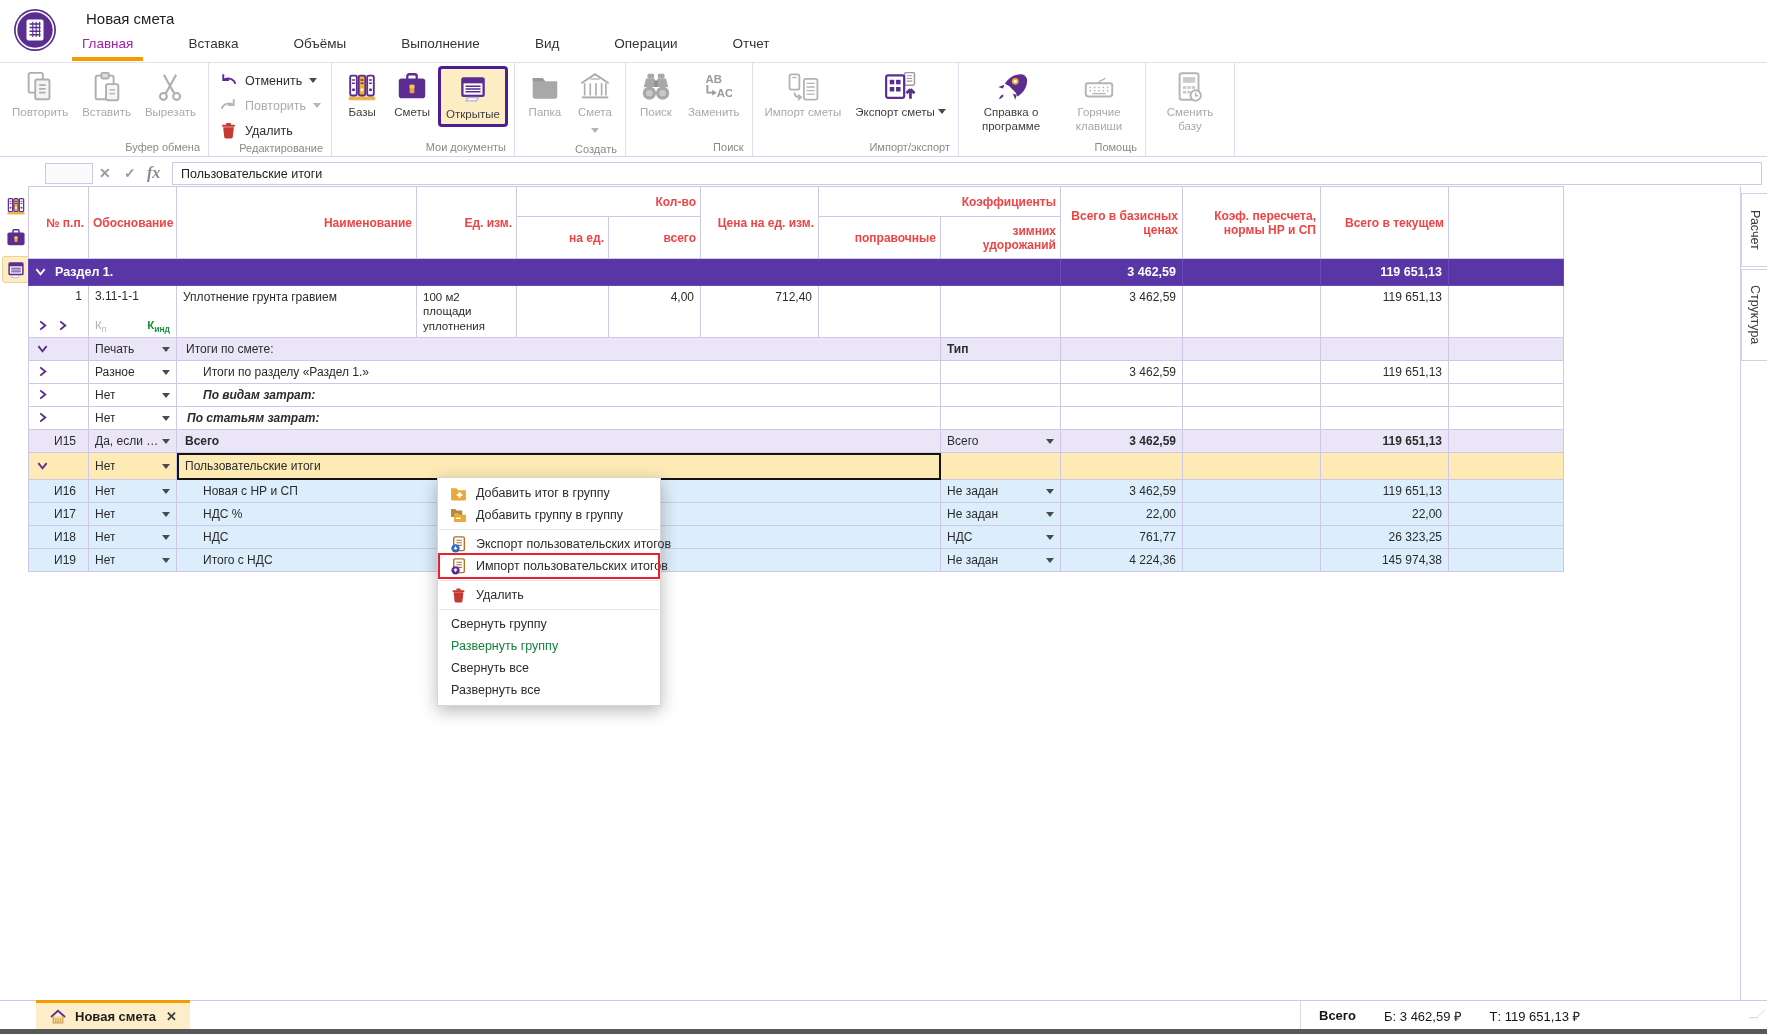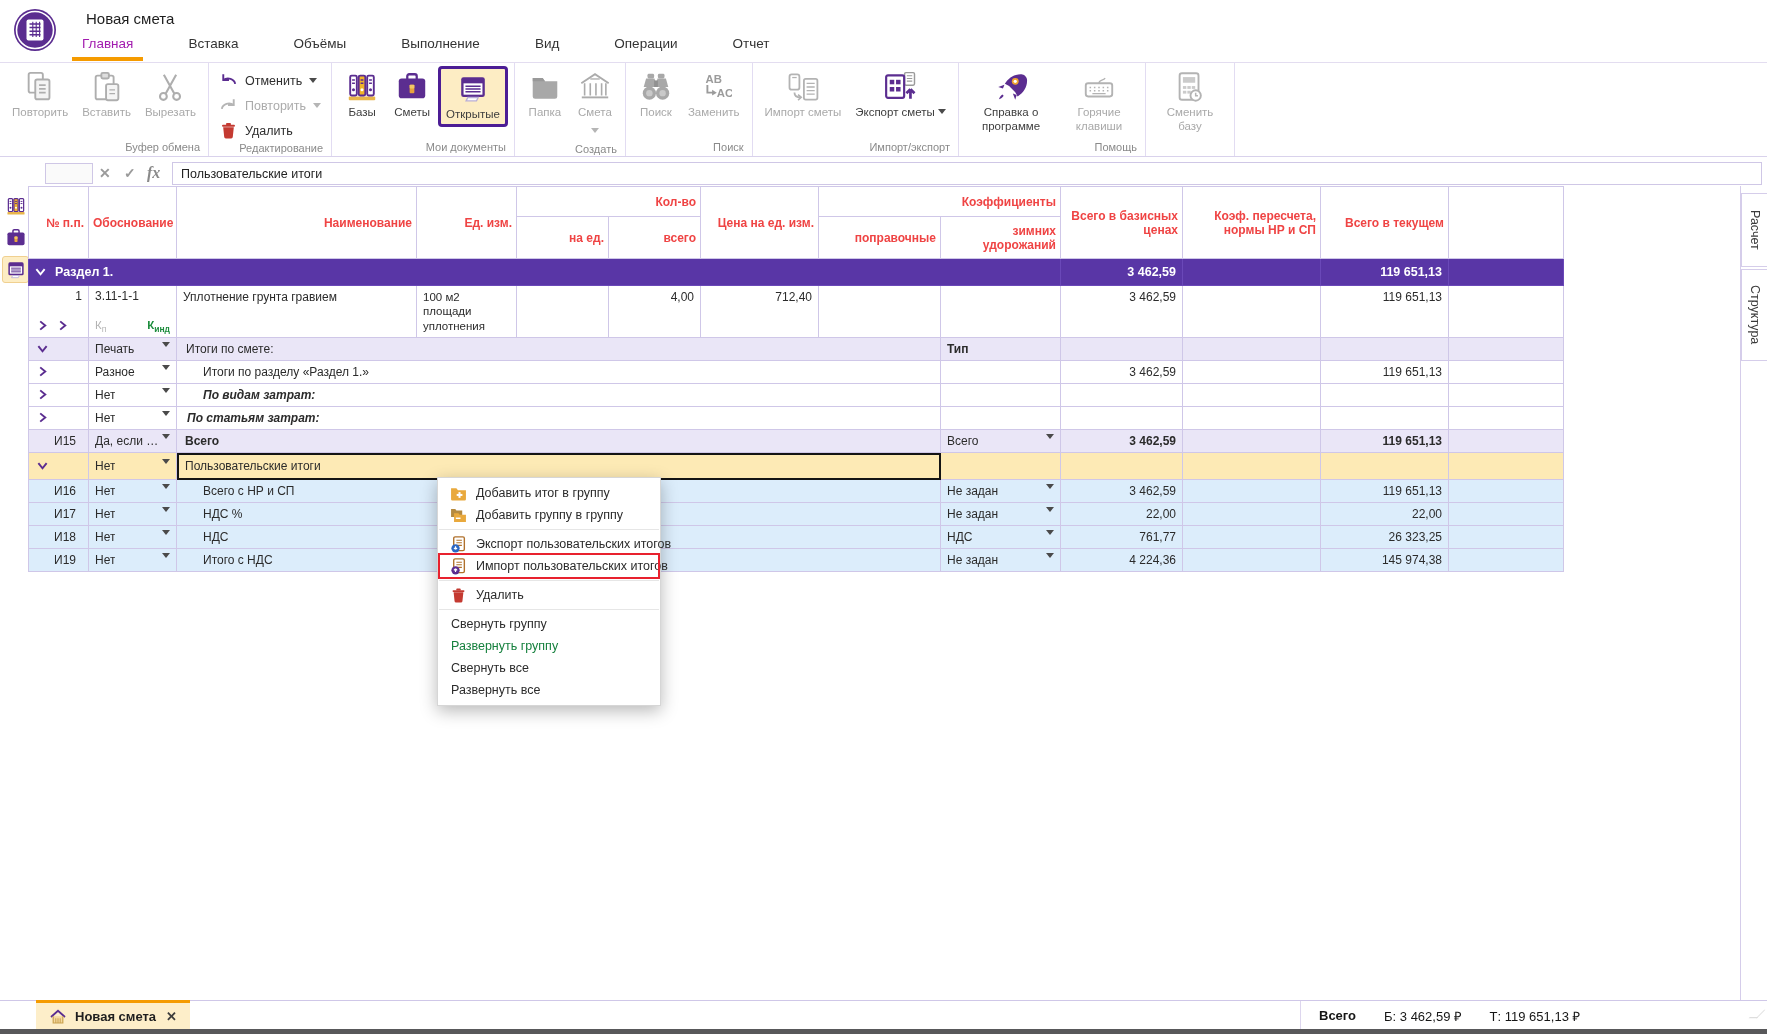--- a/index.html
+++ b/index.html
@@ -72,21 +72,21 @@
   .topnum{text-align:right}
   .chev2{display:flex;gap:9px;padding-bottom:1px}
   .chev2 svg,.chev svg{width:11px;height:11px;display:block}
   .chev{display:inline-flex;vertical-align:-1px}
   td.c0chev{padding-left:8px}
   td.c1item{vertical-align:top;padding:3px 6px}
   .krow{display:flex;justify-content:space-between;margin-top:16px;font-size:11.5px}
   .kgray{color:#b3b3b3}
   .kgreen{color:#1c8c3c;font-weight:bold}
   .krow sub{font-size:8.5px}
-  .dd{display:flex;align-items:flex-start;justify-content:space-between;gap:0;width:100%}
+  .dd{display:flex;align-items:center;justify-content:space-between;gap:0;width:100%}
   .dd-label{overflow:hidden;text-overflow:ellipsis;white-space:nowrap}
   .selcell{outline:2px solid #141414;outline-offset:-2px}
   .secname .chev{margin-right:9px}
   .typlbl{font-weight:bold}
 
   
   .cmenu{position:absolute;left:437px;top:477px;width:224px;background:#fff;border:1px solid #d6d6d6;box-shadow:0 5px 16px rgba(0,0,0,.28);padding:4px 0;z-index:60}
   .mi{display:flex;align-items:center;gap:9px;height:22px;padding:0 12px;font-size:12.5px;color:#2b2b2b;position:relative;white-space:nowrap}
   .mi .micn{width:17px;height:17px;flex:0 0 17px}
   .mi .micn svg{width:17px;height:17px;display:block}
@@ -645,21 +645,21 @@
           <td></td>
         </tr>
         <tr class="r-total bg-blu">
           <td class="num" style="padding-right:12px">И16</td>
           <td>
             <div class="dd">
               <span class="dd-label">Нет</span>
               <span class="tri"></span>
             </div>
           </td>
-          <td colspan="6" class="nm" style="padding-left:26px">Всего с НР и СП</td>
+          <td colspan="6" class="nm" style="padding-left:26px">Новая с НР и СП</td>
           <td>
             <div class="dd">
               <span class="dd-label">Не задан</span>
               <span class="tri"></span>
             </div>
           </td>
           <td class="num">3 462,59</td>
           <td></td>
           <td class="num">119 651,13</td>
           <td></td>

